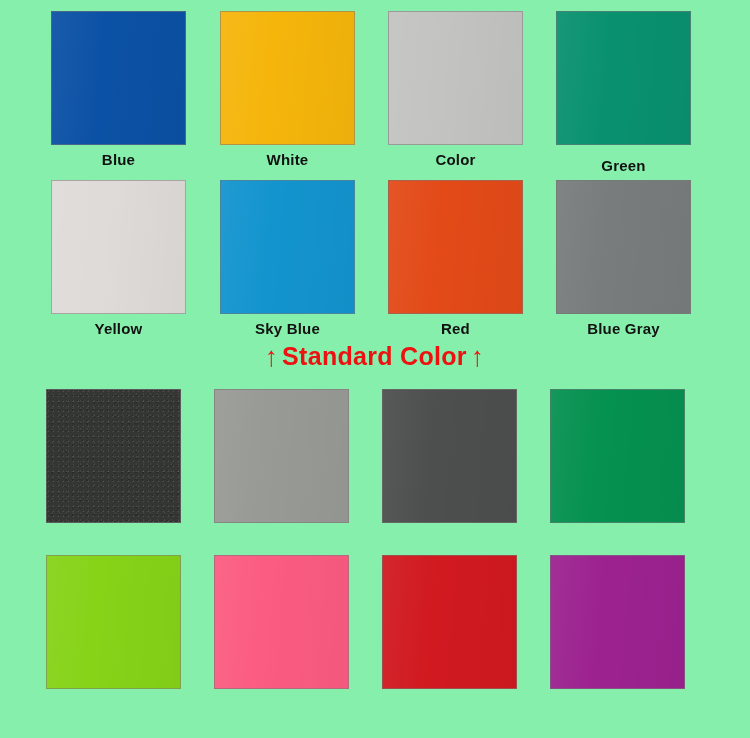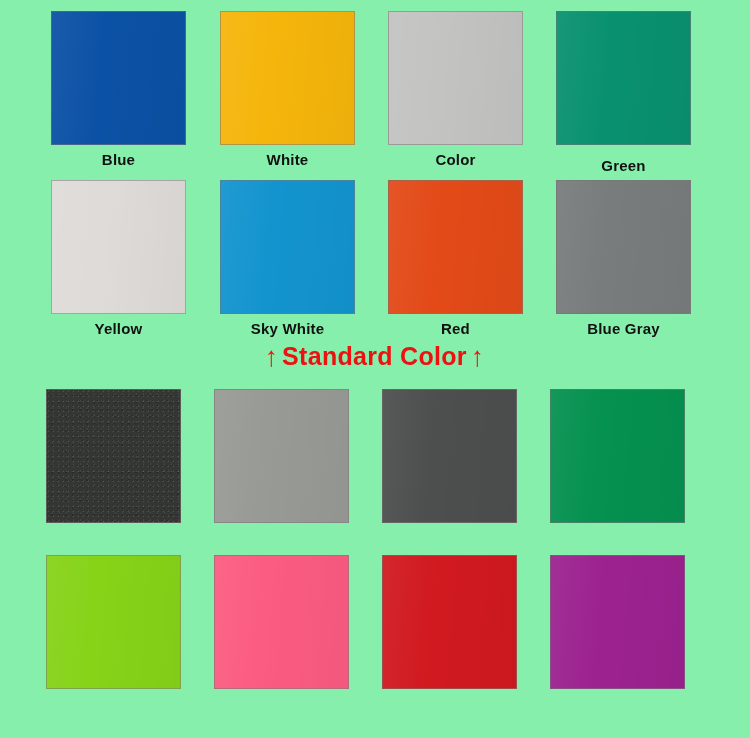--- a/index.html
+++ b/index.html
@@ -122,21 +122,21 @@
         <div class="swatch-chip sheen" title="Green" style="background: rgb(9, 145, 111);"></div>
       </div>
       <div class="swatch-label" style="left: 526px; top: 157px; width: 195px;">Green</div>
       <div class="swatch-cell" style="left: 51px; top: 180px; width: 135px; height: 134px;">
         <div class="swatch-chip sheen" title="White" style="background: rgb(222, 219, 216);"></div>
       </div>
       <div class="swatch-label" style="left: 21px; top: 320px; width: 195px;">Yellow</div>
       <div class="swatch-cell" style="left: 220px; top: 180px; width: 135px; height: 134px;">
         <div class="swatch-chip sheen" title="Sky Blue" style="background: rgb(19, 148, 206);"></div>
       </div>
-      <div class="swatch-label" style="left: 190px; top: 320px; width: 195px;">Sky White</div>
+      <div class="swatch-label" style="left: 190px; top: 320px; width: 195px;">Sky Blue</div>
       <div class="swatch-cell" style="left: 388px; top: 180px; width: 135px; height: 134px;">
         <div class="swatch-chip sheen" title="Red" style="background: rgb(227, 74, 24);"></div>
       </div>
       <div class="swatch-label" style="left: 358px; top: 320px; width: 195px;">Red</div>
       <div class="swatch-cell" style="left: 556px; top: 180px; width: 135px; height: 134px;">
         <div class="swatch-chip sheen" title="Dark Gray" style="background: rgb(120, 124, 124);"></div>
       </div>
       <div class="swatch-label" style="left: 526px; top: 320px; width: 195px;">Blue Gray</div>
       <div class="swatch-cell" style="left: 46px; top: 389px; width: 135px; height: 134px;">
         <div class="swatch-chip grain" title="" style="background: rgb(51, 54, 51);"></div>

